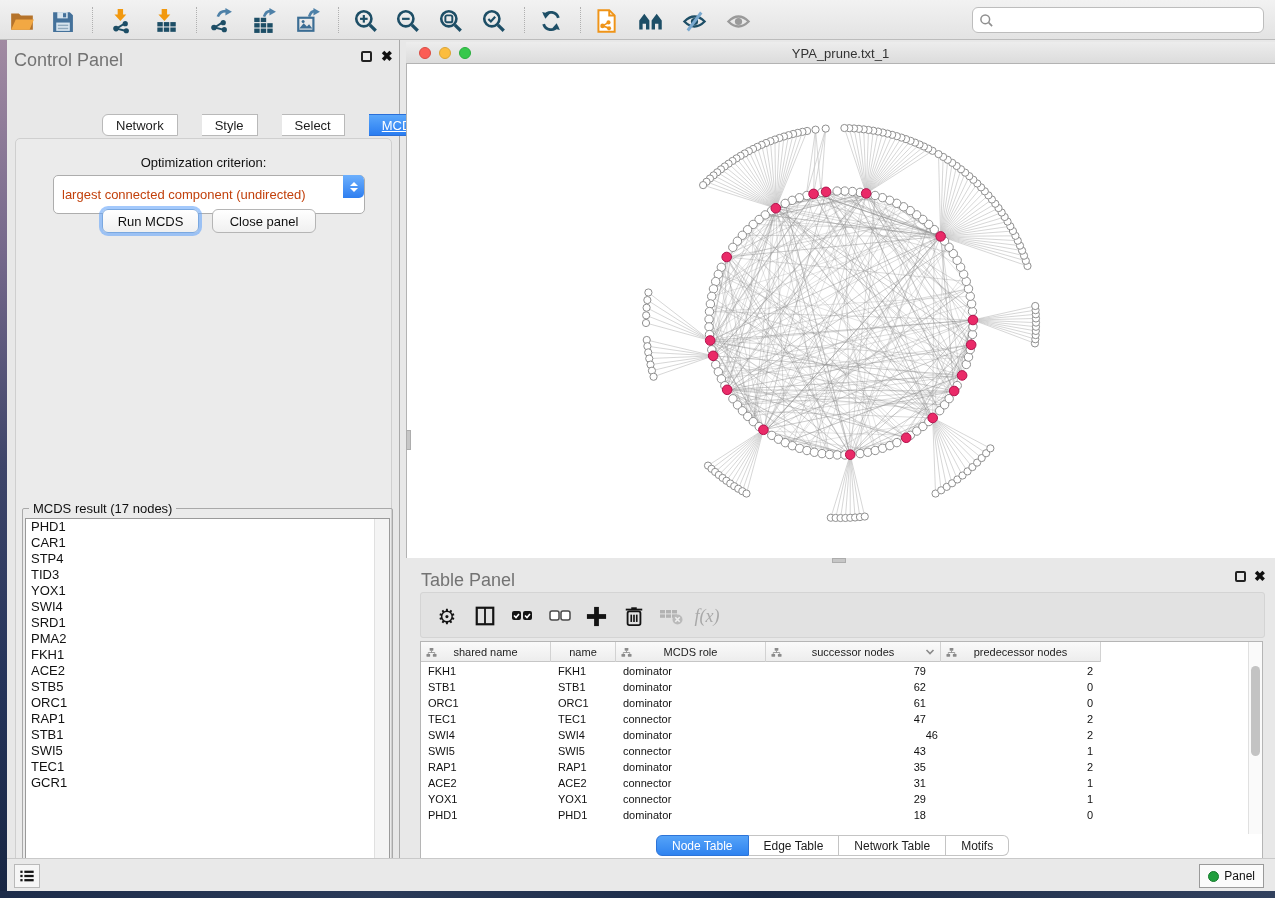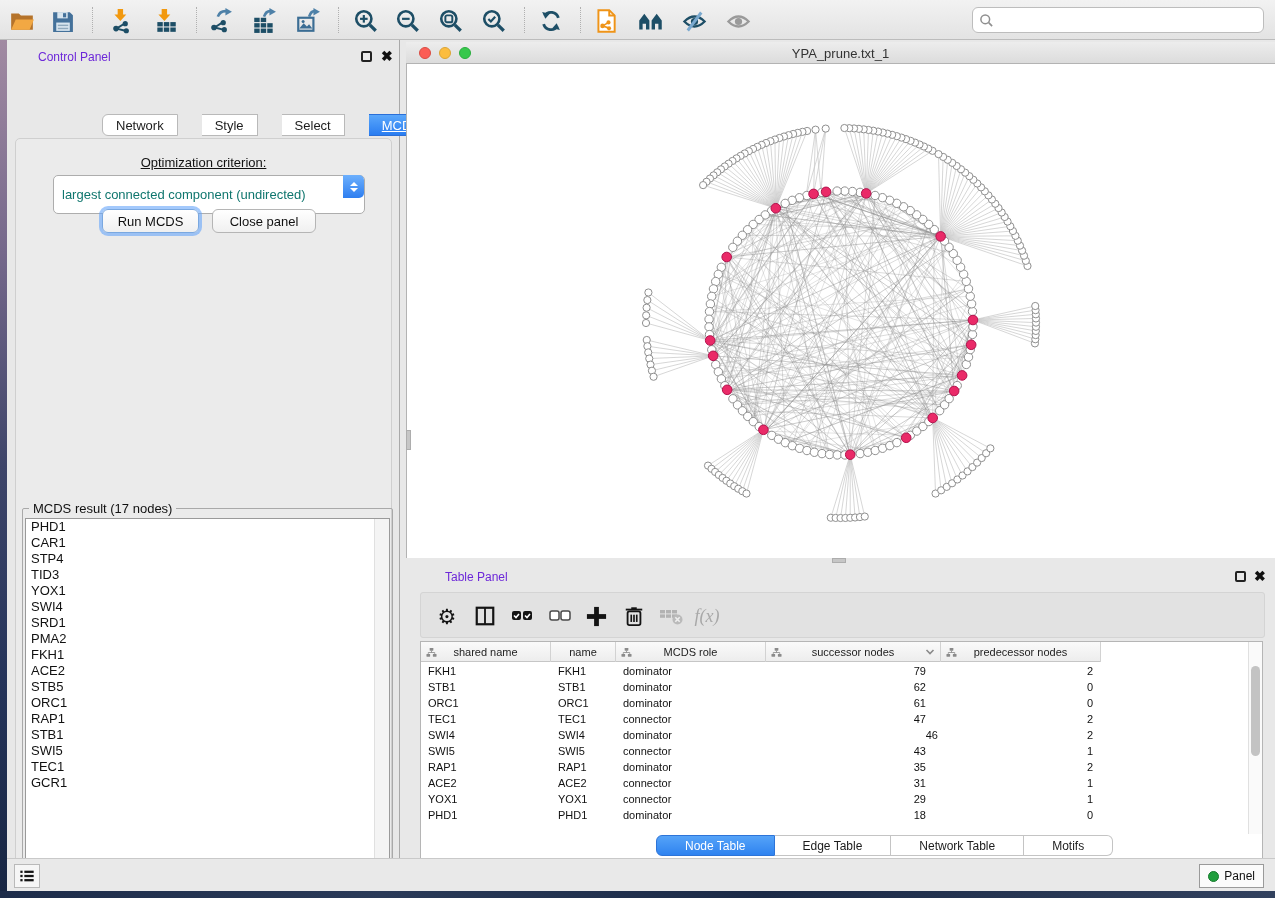--- a/index.html
+++ b/index.html
@@ -18,36 +18,36 @@
 
   
   #wall-left { position:absolute; left:0; top:40px; width:7px; height:851px;
                background:linear-gradient(#a18aa2,#75688b,#3e4569,#25345a,#182643); }
   #wall-bottom { position:absolute; left:0; top:891px; width:1275px; height:7px;
                  background:linear-gradient(90deg,#1d2c4a,#2a3a58 30%,#1b2a47 60%,#32415e); }
 
   
   #control-panel { position:absolute; left:7px; top:40px; width:393px; height:818px;
                    background:#e8e8e8; border-right:1px solid #a9a9a9; }
-  .panel-title { position:absolute; font-size:12px; color:#6d28d9;margin-left:24px; }
+  .panel-title { position:absolute; font-size:18px; color:#737373; }
   .float-btn { position:absolute; width:11px; height:11px; border:2px solid #222; border-radius:2px; }
   .close-btn { position:absolute; font-size:14px; font-weight:bold; color:#111; line-height:11px; }
 
   #cp-tabs { position:absolute; left:71px; top:74px; height:22px; display:flex; }
   .seg { height:22px; background:#fff; border:1px solid #b9b9b9; border-left:none; font-size:13px;
          color:#1c1c1c; display:flex; align-items:center; justify-content:center; padding:0 13px;margin-left:24px; }
   .seg:first-child { border-left:1px solid #b9b9b9; border-radius:6px 0 0 6px; }
   .seg:last-child { border-radius:0 6px 6px 0; }
   .seg.selected { background:linear-gradient(#5aa7fb,#2a7df1); border-color:#2a6fd8; color:#fff;text-decoration:underline; }
 
   #cp-content { position:absolute; left:8px; top:98px; width:377px; height:748px;
                 background:#ebebeb; border:1px solid #cfcfcf; border-radius:5px; }
-  #opt-label { position:absolute; left:0; top:16px; width:100%; text-align:center; font-size:13px; color:#111;text-decoration:underline; }
+  #opt-label { position:absolute; left:0; top:16px; width:100%; text-align:center; font-size:13px; color:#111; }
   #opt-select { position:absolute; left:37px; top:36px; width:312px; height:39px; background:#fff;
-                border:1px solid #adadad; border-radius:5px; font-size:13px; color:#0f766e;
+                border:1px solid #adadad; border-radius:5px; font-size:13px; color:#c2410c;
                 display:flex; align-items:center; padding-left:8px; }
   #opt-stepper { position:absolute; right:0; top:-1px; width:21px; height:23px; border-radius:0 5px 5px 0;
                  background:linear-gradient(#6db0fd,#2e7ef0); display:flex; flex-direction:column;
                  align-items:center; justify-content:center; gap:2px; }
   .chev { width:0; height:0; border-left:4px solid transparent; border-right:4px solid transparent; }
   .chev.up { border-bottom:4px solid #fff; } .chev.down { border-top:4px solid #fff; }
   .cp-btn { position:absolute; top:70px; height:24px; background:linear-gradient(#fff,#f0f0f0);
             border:1px solid #b5b5b5; border-radius:6px; font-size:13px; color:#111;
             display:flex; align-items:center; justify-content:center; }
   #run-btn { left:86px; width:97px; box-shadow:0 0 0 3px rgba(102,165,250,.6); border-color:#7aa8e0; }
@@ -87,21 +87,21 @@
   .hcell .sitemap { position:absolute; left:5px; }
   .hcell .sortchev { position:absolute; right:5px; }
   #table-rows { position:absolute; left:0; top:21px; width:828px; }
   .trow { position:relative; height:16px; font-size:11px; color:#111; }
   .tcell { position:absolute; top:0; height:16px; line-height:16px; white-space:nowrap; }
   #table-vscroll { position:absolute; right:0; top:0; width:14px; height:192px; background:#fafafa; border-left:1px solid #e0e0e0; }
   #table-vthumb { position:absolute; left:2px; top:24px; width:9px; height:90px; background:#c3c3c3; border-radius:5px; }
 
   #tp-tabs { position:absolute; left:250px; top:270px; height:21px; display:flex; }
   .tab2 { height:21px; background:#fff; border:1px solid #c4c4c4; border-left:none; font-size:12px; color:#1c1c1c;
-          display:flex; align-items:center; justify-content:center; padding:0 28px; }
+          display:flex; align-items:center; justify-content:center; padding:0 15px; }
   .tab2:first-child { border-left:1px solid #c4c4c4; border-radius:6px 0 0 6px; }
   .tab2:last-child { border-radius:0 6px 6px 0; }
   .tab2.selected { background:linear-gradient(#55a3f8,#2f83f0); border-color:#2d74d8; color:#fff; }
 
   
   #status-bar { position:absolute; left:7px; top:858px; width:1268px; height:33px; background:#e9e9e9; border-top:1px solid #c9c9c9; }
   #list-btn { position:absolute; left:7px; top:5px; width:26px; height:24px; background:#f6f6f6; border:1px solid #b9b9b9;
               display:flex; align-items:center; justify-content:center; }
   #memory-btn { position:absolute; right:11px; top:5px; height:24px; background:#fbfbfb; border:1px solid #9a9a9a;
                 display:flex; align-items:center; gap:5px; padding:0 8px; font-size:12px; color:#111; }

